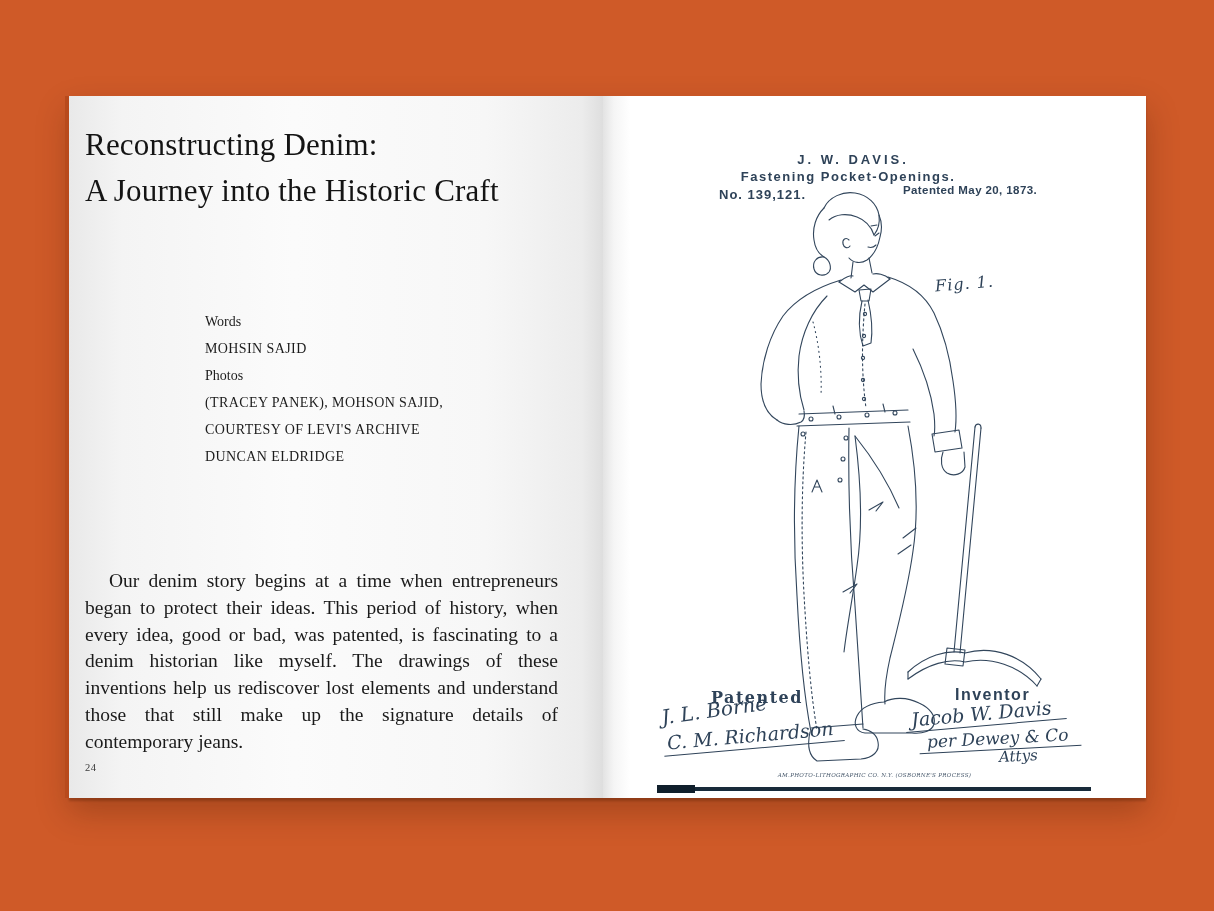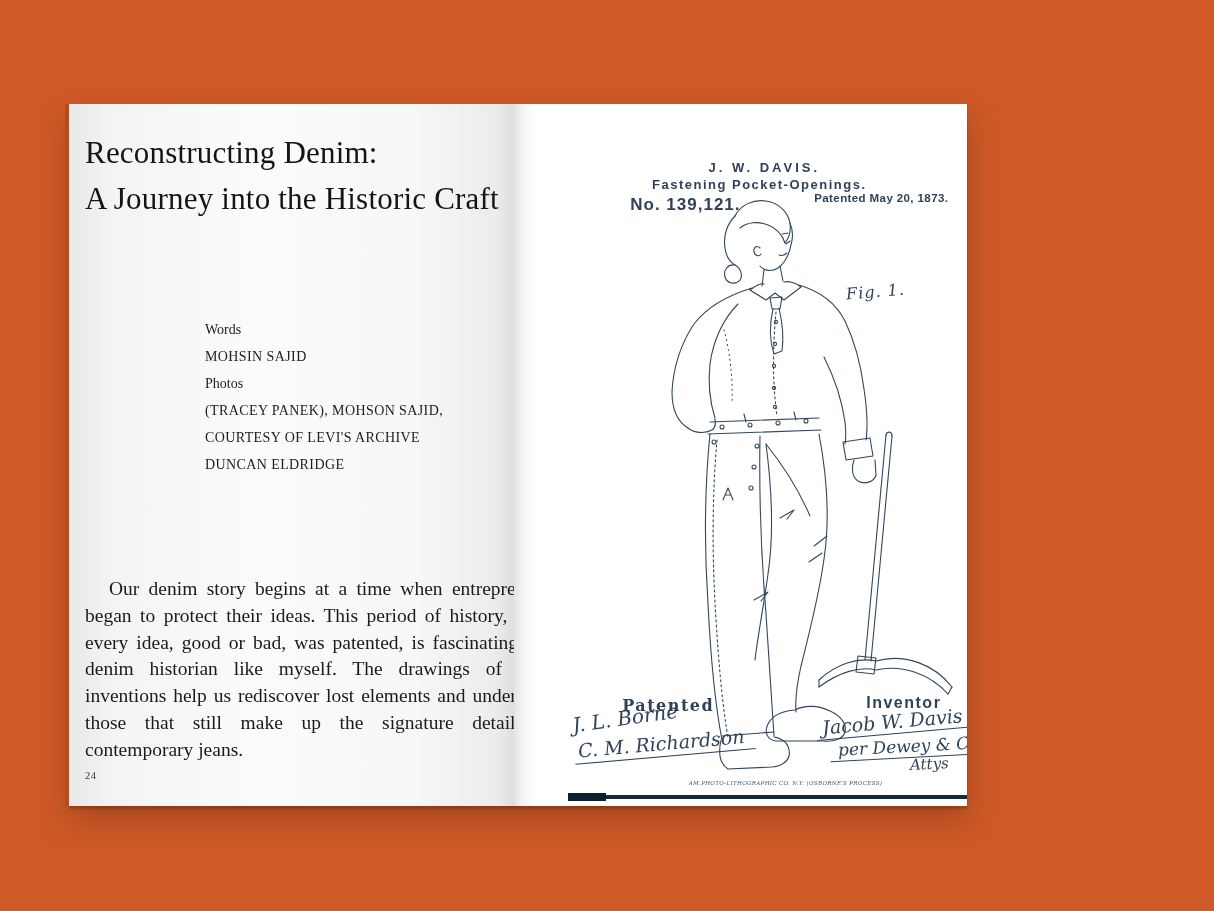--- a/index.html
+++ b/index.html
@@ -3,21 +3,21 @@
 <meta charset="utf-8">
 <style>
   * { margin:0; padding:0; box-sizing:border-box; }
   html,body { width:1214px; height:911px; }
   .canvas {
     position:relative; width:1214px; height:911px;
     background:#cf5a28; overflow:hidden;
     font-family:"Liberation Serif", serif;
   }
   .book {
-    position:absolute; left:69px; top:104px; width:898px; height:702px;
+    position:absolute; left:69px; top:96px; width:1077px; height:702px;
     display:flex;
     box-shadow: 0 3px 2px rgba(60,20,0,.25), 0 14px 30px rgba(60,20,0,.28);
   }
   .book-edge {
     position:absolute; left:-4px; top:0; width:4px; height:702px;
     background:#b84a1c;
   }
   .page { position:relative; height:100%; overflow:hidden; }
   .page-left {
     width:534px;
@@ -57,21 +57,21 @@
     font-size:13px; letter-spacing:3px;
   }
   .patent-title {
     position:absolute; left:0; top:73px; width:490px; text-align:center;
     font-family:"Liberation Sans", sans-serif; font-weight:bold;
     font-size:13px; letter-spacing:1.5px;
   }
   .patent-number {
     position:absolute; left:92px; top:91px;
     font-family:"Liberation Sans", sans-serif; font-weight:bold;
-    font-size:17px; letter-spacing:1px;padding-left:24px;
+    font-size:13px; letter-spacing:1px;padding-left:24px;
   }
   .patent-date {
     position:absolute; left:300px; top:88px; width:196px; text-align:left;
     font-family:"Liberation Sans", sans-serif; font-weight:bold;
     font-size:11.5px; letter-spacing:.4px;
   }
   .fig-label {
     position:absolute; left:332px; top:178px;
     font-family:"DejaVu Serif", serif; font-style:italic;
     font-size:16px; transform:rotate(-5deg); letter-spacing:1px;

